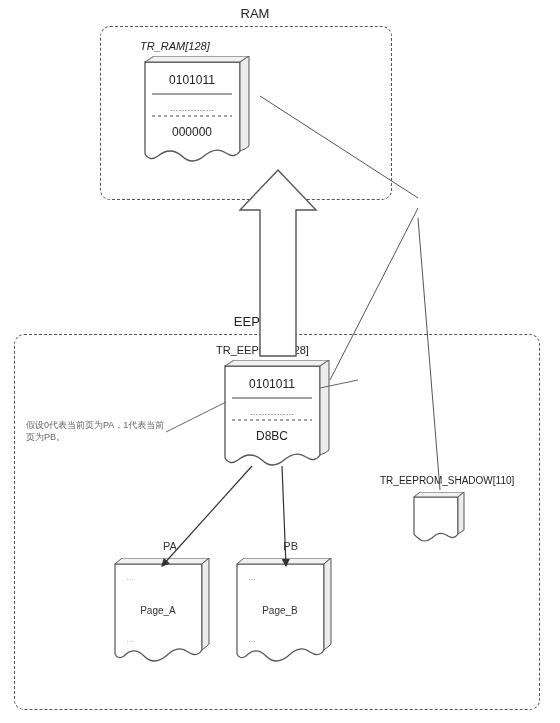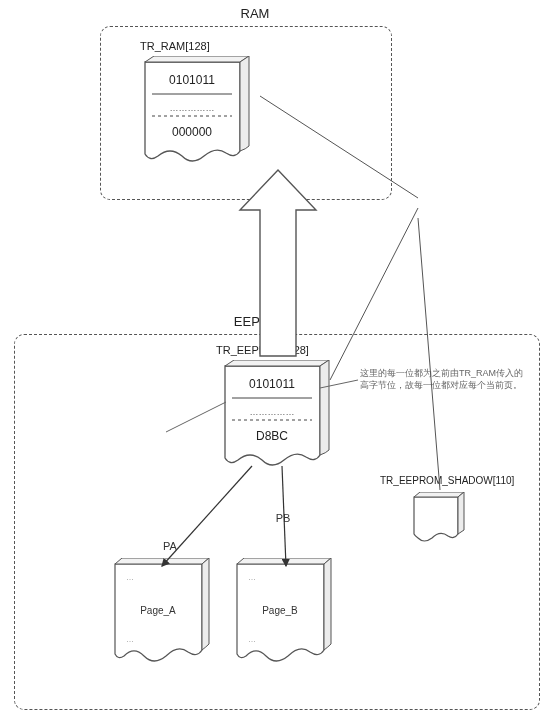--- a/index.html
+++ b/index.html
@@ -49,21 +49,21 @@
 </style>
 </head>
 <body>
 
 <div class="stage">
 
   <div class="abs title-lg" style="left:225px; top:6px; width:60px;">RAM</div>
 
   <div class="abs dashed-box" style="left:100px; top:26px; width:290px; height:172px;"></div>
 
-  <div class="abs arr-label" style="left:140px; top:40px;">TR_RAM[128]</div>
+  <div class="abs arr-label" style="left:140px; top:40px;font-style:italic;">TR_RAM[128]</div>
 
   <div class="abs" style="left:140px; top:56px; width:120px; height:130px;">
     <svg width="120" height="130" viewBox="0 0 120 130">
 
       <path d="M5 6 L100 6 L100 95 Q95 103 86 97 Q76 90 64 100 Q52 110 42 100 Q30 90 18 100 Q10 106 5 98 Z" fill="#ffffff" stroke="#555" stroke-width="1.3"></path>
 
       <path d="M5 6 L14 0 L109 0 L100 6 Z" fill="#f2f2f2" stroke="#555" stroke-width="1"></path>
 
       <path d="M100 6 L109 0 L109 90 Q106 93 100 95 Z" fill="#ececec" stroke="#555" stroke-width="1"></path>
 
@@ -98,21 +98,21 @@
 
   <div class="abs" style="left:410px; top:492px; width:60px; height:60px;">
     <svg width="60" height="60" viewBox="0 0 60 60">
       <path d="M4 5 L48 5 L48 42 Q44 48 38 44 Q30 38 22 46 Q14 52 8 46 Q5 44 4 42 Z" fill="#fff" stroke="#555" stroke-width="1.2"></path>
       <path d="M4 5 L10 0 L54 0 L48 5 Z" fill="#f2f2f2" stroke="#555" stroke-width="1"></path>
       <path d="M48 5 L54 0 L54 38 Q51 40 48 42 Z" fill="#ececec" stroke="#555" stroke-width="1"></path>
     </svg>
   </div>
 
   <div class="abs page-label" style="left:155px; top:540px; width:30px;">PA</div>
-  <div class="abs page-label" style="left:268px; top:512px; width:30px;">PB</div>
+  <div class="abs page-label" style="left:268px; top:540px; width:30px;text-align:right;">PB</div>
 
   <div class="abs" style="left:110px; top:558px; width:110px; height:120px;">
     <svg width="110" height="120" viewBox="0 0 110 120">
       <path d="M5 6 L92 6 L92 92 Q87 100 78 94 Q68 86 56 98 Q44 108 34 98 Q24 88 14 98 Q8 102 5 96 Z" fill="#fff" stroke="#555" stroke-width="1.2"></path>
       <path d="M5 6 L12 0 L99 0 L92 6 Z" fill="#f2f2f2" stroke="#555" stroke-width="1"></path>
       <path d="M92 6 L99 0 L99 86 Q96 89 92 92 Z" fill="#ececec" stroke="#555" stroke-width="1"></path>
       <text x="16" y="22" font-size="8" fill="#888">…</text>
       <text x="48" y="56" text-anchor="middle" font-size="10" fill="#333">Page_A</text>
       <text x="16" y="84" font-size="8" fill="#888">…</text>
     </svg>
@@ -123,22 +123,22 @@
       <path d="M5 6 L92 6 L92 92 Q87 100 78 94 Q68 86 56 98 Q44 108 34 98 Q24 88 14 98 Q8 102 5 96 Z" fill="#fff" stroke="#555" stroke-width="1.2"></path>
       <path d="M5 6 L12 0 L99 0 L92 6 Z" fill="#f2f2f2" stroke="#555" stroke-width="1"></path>
       <path d="M92 6 L99 0 L99 86 Q96 89 92 92 Z" fill="#ececec" stroke="#555" stroke-width="1"></path>
       <text x="16" y="22" font-size="8" fill="#888">…</text>
       <text x="48" y="56" text-anchor="middle" font-size="10" fill="#333">Page_B</text>
       <text x="16" y="84" font-size="8" fill="#888">…</text>
     </svg>
   </div>
 
 
-  <div class="abs note-small" style="left:360px; top:368px; width:170px;">这里的每一位都为之前由TR_RAM传入的高字节位，故每一位都对应每个当前页。</div>
 
+  <div class="abs note-small" style="left:26px; top:420px; width:140px;">假设0代表当前页为PA，1代表当前页为PB。</div>
 
   <svg class="abs" style="left:0; top:0;" width="560" height="723">
     <defs>
       <marker id="arrowHead" markerWidth="7" markerHeight="7" refX="6" refY="3.5" orient="auto">
         <path d="M0,0 L7,3.5 L0,7 Z" fill="#333"></path>
       </marker>
     </defs>
 
     <g>
       <path d="M260 356 L260 210 L240 210 L278 170 L316 210 L296 210 L296 356 Z" fill="#ffffff" stroke="#555" stroke-width="1.4"></path>

